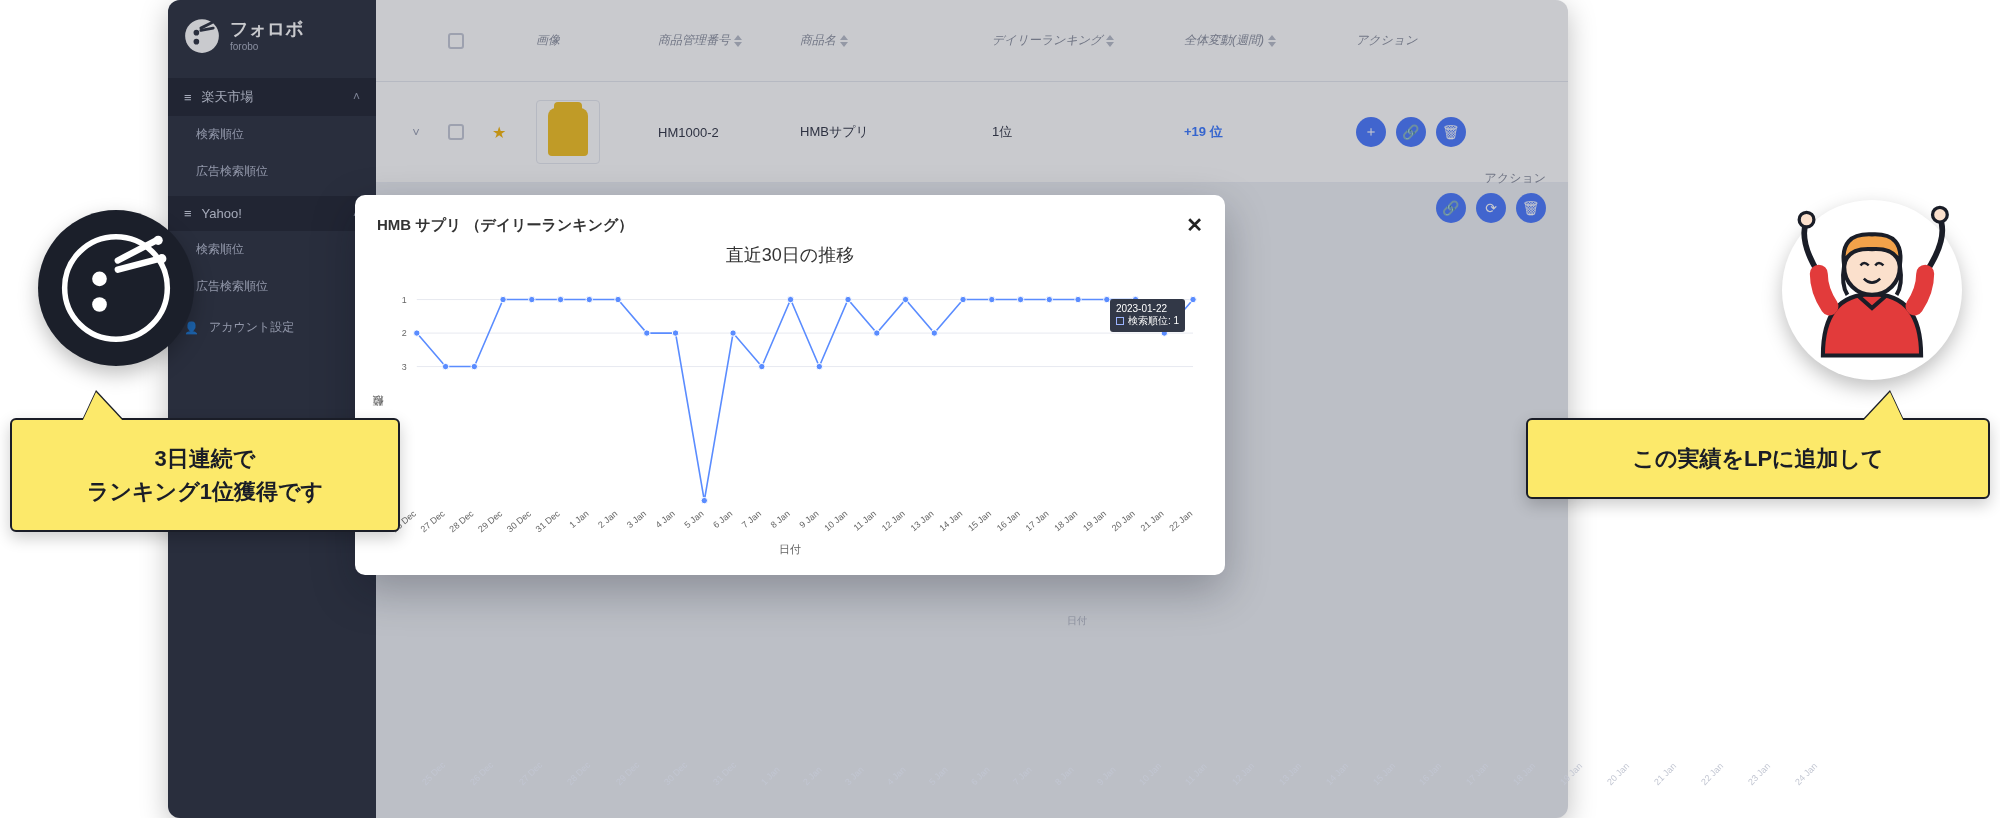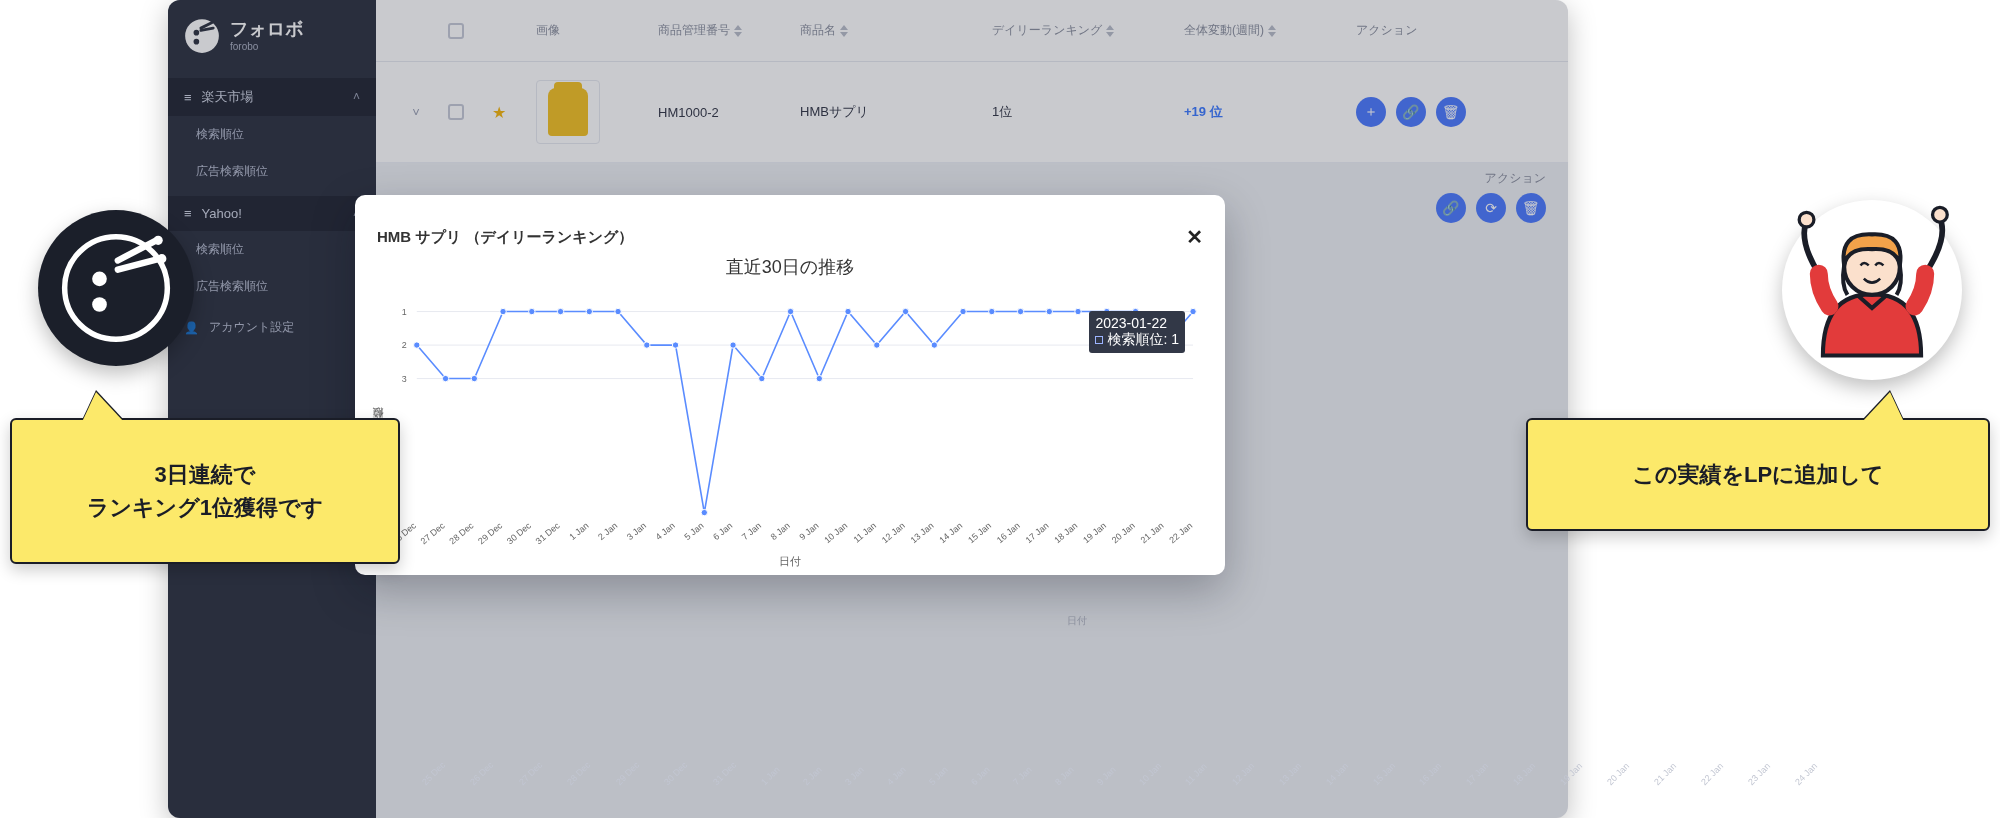--- a/index.html
+++ b/index.html
@@ -42,22 +42,22 @@
   .nav-title .row{display:flex;align-items:center;gap:10px;}
   .nav-title .chev{font-size:12px;color:#9aa0b3;}
   .nav-item{
     padding:10px 16px 10px 28px;font-size:12px;color:#b7bdd0;cursor:pointer;
   }
   .nav-account{display:flex;align-items:center;gap:10px;padding:14px 16px;color:#b7bdd0;font-size:12px;}
 
   .content{flex:1;position:relative;}
   .table-head{
     display:grid;grid-template-columns:40px 32px 32px 110px 130px 180px 180px 160px 180px;
-    align-items:center;gap:12px;padding:22px 20px;color:var(--text-muted);font-size:12px;
-    background:#fff;border-bottom:1px solid #e6e8ef;
+    align-items:center;gap:12px;padding:32px 20px;color:var(--text-muted);font-size:12px;
+    background:#fff;border-bottom:1px solid #e6e8ef;font-style:italic;
   }
   .th{display:flex;align-items:center;gap:4px;}
   .sort{width:8px;height:12px;position:relative;}
   .sort::before,.sort::after{content:"";position:absolute;left:0;width:0;height:0;border-left:4px solid transparent;border-right:4px solid transparent;}
   .sort::before{top:0;border-bottom:5px solid #b7bcc9;}
   .sort::after{bottom:0;border-top:5px solid #b7bcc9;}
   .checkbox{width:16px;height:16px;border:2px solid #c4c9d6;border-radius:3px;background:#fff;}
 
   .row1{
     display:grid;grid-template-columns:40px 32px 32px 110px 130px 180px 180px 160px 180px;
@@ -85,32 +85,32 @@
   .bg-chart-axis .ylbl{position:absolute;left:-18px;top:0;}
   .bg-chart-axis .xlbl{position:absolute;left:50%;bottom:-8px;transform:translateX(-50%);}
 
   
   .dim{position:absolute;inset:0;background:rgba(40,44,58,.25);pointer-events:none;}
 
   
   .modal{
     position:absolute;left:355px;top:195px;width:870px;height:380px;background:#fff;border-radius:10px;
     box-shadow:0 16px 44px rgba(10,14,30,.28);
-    padding:30px 22px 14px;
+    padding:18px 22px 14px;
   }
   .modal-hd{display:flex;align-items:center;justify-content:space-between;font-size:15px;color:#333;font-weight:600;}
   .close{cursor:pointer;font-size:20px;color:#222;}
   .chart-title{text-align:center;margin-top:6px;font-size:18px;color:#333;}
   .chart-wrap{position:relative;margin-top:8px;height:280px;}
   svg.chart{width:100%;height:100%;display:block;}
   .ylabel{position:absolute;left:-6px;top:50%;transform:translateY(-50%) rotate(-180deg);writing-mode:vertical-rl;font-size:11px;color:#666;}
   .xlabel{position:absolute;left:50%;bottom:-2px;transform:translateX(-50%);font-size:11px;color:#666;}
   .axis text{font-size:9px;fill:#666;}
   .tooltip{
-    position:absolute;right:18px;top:24px;background:#323847;color:#fff;font-size:14px;padding:4px 6px;border-radius:3px;
+    position:absolute;right:18px;top:24px;background:#323847;color:#fff;font-size:10px;padding:4px 6px;border-radius:3px;
     white-space:nowrap;
   }
   .tooltip .sw{display:inline-block;width:8px;height:8px;border:1px solid #9cb4ff;margin-right:4px;vertical-align:middle;}
 
   
   .mascot-left{
     position:absolute;left:38px;top:210px;width:156px;height:156px;border-radius:50%;
     background:var(--ink);display:flex;align-items:center;justify-content:center;
     box-shadow:0 8px 20px rgba(0,0,0,.25);
   }
@@ -119,21 +119,21 @@
   
   .mascot-right{
     position:absolute;right:38px;top:200px;width:180px;height:180px;border-radius:50%;
     background:#fff;display:flex;align-items:center;justify-content:center;overflow:visible;
     box-shadow:0 8px 20px rgba(0,0,0,.25);
   }
 
   
   .callout{
     position:absolute;background:var(--yellow);border:2px solid #1a1d27;border-radius:6px;
-    padding:38px 34px;text-align:center;font-size:22px;color:#1a1d27;font-weight:600;line-height:1.5;
+    padding:22px 34px;text-align:center;font-size:22px;color:#1a1d27;font-weight:600;line-height:1.5;
     box-shadow:0 6px 16px rgba(0,0,0,.2);
   }
   .callout .tail{
     position:absolute;width:0;height:0;
   }
   .callout-left{left:10px;top:418px;width:390px;}
   .callout-left .tail{
     left:70px;top:-28px;border-left:14px solid transparent;border-right:28px solid transparent;border-bottom:30px solid var(--yellow);
     filter:drop-shadow(0 -2px 0 #1a1d27);
   }

